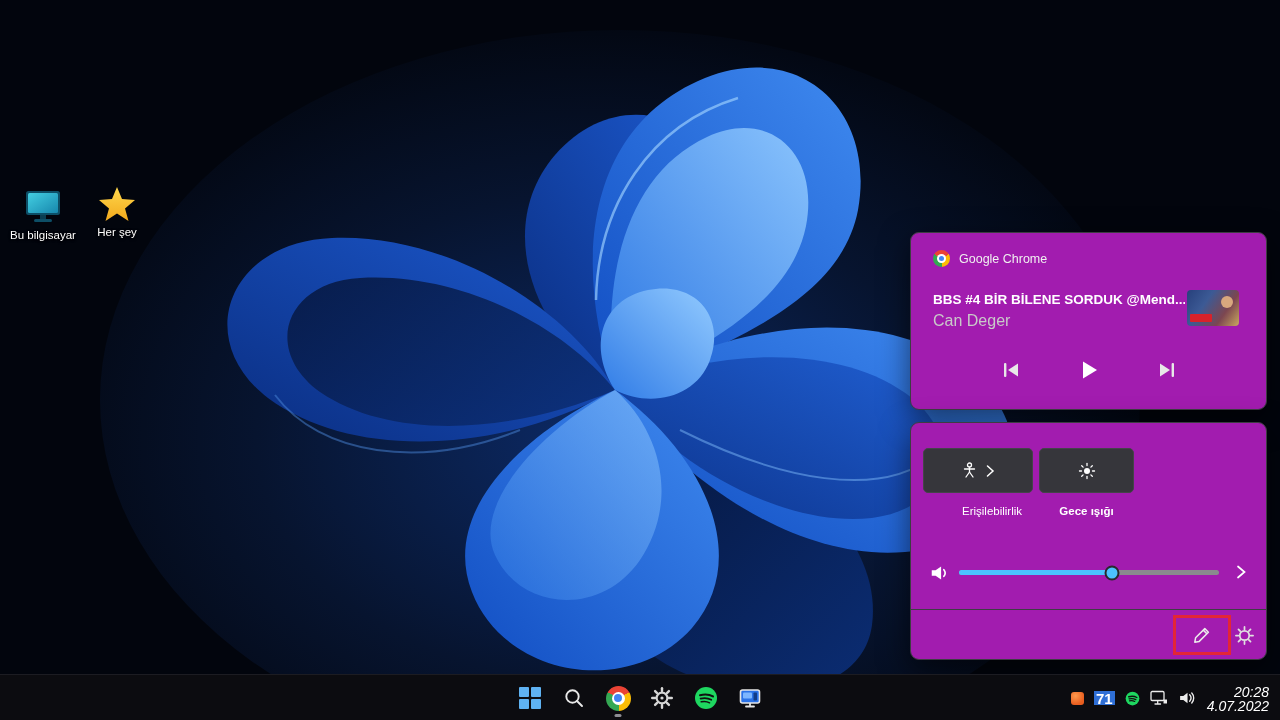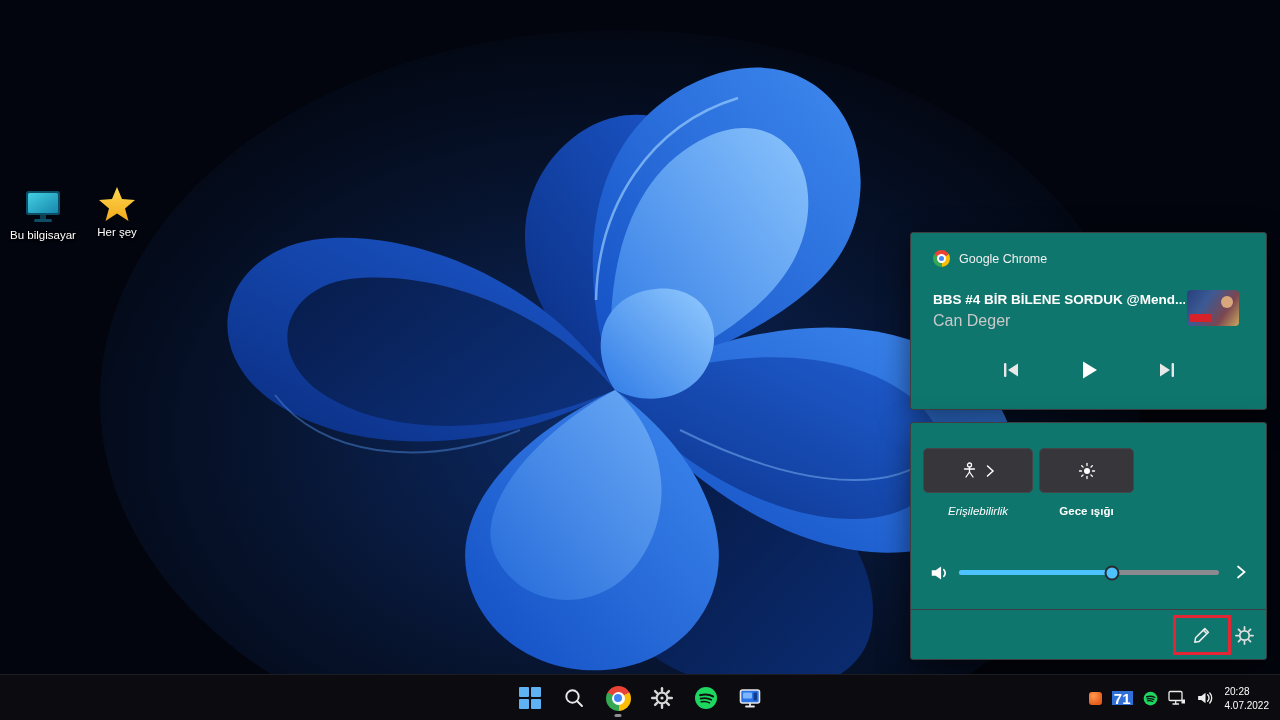--- a/index.html
+++ b/index.html
@@ -13,22 +13,22 @@
   
   .desktop-icon { position:absolute; width:74px; display:flex; flex-direction:column;
                   align-items:center; gap:3px; }
   .di-label { font-size:11.5px; color:#fff; text-align:center; line-height:13px;
               text-shadow:0 1px 3px rgba(0,0,0,.95), 0 0 2px rgba(0,0,0,.8); }
   #icon-pc   { left:6px;  top:188px; }
   #icon-star { left:80px; top:186px; }
   #icon-bin  { left:160px; top:190px; width:72px; }
 
   
-  .panel { position:absolute; background:#0f766e; border:1px solid #3d3d42;
-           border-radius:3px; box-shadow:0 10px 30px rgba(0,0,0,.55); }
+  .panel { position:absolute; background:#a21caf; border:1px solid #3d3d42;
+           border-radius:9px; box-shadow:0 10px 30px rgba(0,0,0,.55); }
   .media-flyout   { left:910px; top:232px; width:357px; height:178px; }
   .quick-settings { left:910px; top:422px; width:357px; height:238px; }
 
   .mf-header { position:absolute; left:22px; top:17px; display:flex; align-items:center; gap:9px; }
   .mf-app    { font-size:12.5px; color:#f0f0f0; }
   .mf-title  { position:absolute; left:22px; top:59px; width:252px; font-size:13.5px;
                font-weight:bold; color:#fff; white-space:nowrap; overflow:hidden; }
   .mf-artist { position:absolute; left:22px; top:79px; font-size:16px; color:#c9c9c9; }
   .mf-thumb  { position:absolute; right:27px; top:57px; width:52px; height:36px; border-radius:4px;
                overflow:hidden;
@@ -49,21 +49,21 @@
   .chrome-icon::after  { content:""; position:absolute; inset:33%; background:#4285f4; border-radius:50%; }
   .chrome-sm { width:17px; height:17px; }
   .chrome-lg { width:25px; height:25px; }
 
   
   .qs-tile { position:absolute; height:45px; background:#36363b; border:1px solid #444449;
              border-radius:5px; display:flex; align-items:center; justify-content:center; gap:7px; }
   .tile-1 { left:12px;  top:25px; width:110px; }
   .tile-2 { left:128px; top:25px; width:95px; }
   .qs-tile-label { position:absolute; top:82px; font-size:11.5px; color:#fff; text-align:center; }
-  .l1 { left:12px;  width:110px;font-style:italic; }
+  .l1 { left:26px;  width:110px; }
   .l2 { left:128px; width:95px;font-weight:bold; }
   .qs-speaker  { position:absolute; left:18px; top:140px; width:22px; height:20px; }
   .vol-track { position:absolute; left:48px; top:147px; width:260px; height:5px;
                border-radius:3px; background:#8a8a8e; }
   .vol-fill  { position:absolute; left:0; top:0; height:100%; border-radius:3px; background:#4cc2ff; }
   .vol-thumb { position:absolute; top:50%; left:59%; width:15px; height:15px; border-radius:50%;
                background:#4cc2ff; border:2px solid #2a2a2e; transform:translate(-50%,-50%); }
   .vol-chevron { position:absolute; right:16px; top:139px; width:18px; height:20px;
                display:flex; align-items:center; justify-content:center; }
   .qs-divider { position:absolute; left:0; right:0; top:186px; height:1px; background:#3e3e43; }
@@ -87,22 +87,22 @@
   .win-logo span { background:#5fb2f2; border-radius:1px; }
 
   .tb-tray { position:absolute; right:2px; top:0; height:46px; display:flex; align-items:center; }
   .tray-btn { height:34px; display:flex; align-items:center; justify-content:center;
               border-radius:4px; padding:0 5px; }
   .orange-dot { width:13px; height:13px; border-radius:3px;
               background:radial-gradient(circle at 35% 30%,#ff9a4d,#e85d1f 70%); }
   .badge71 { min-width:17px; height:14px; background:#2f6fd6; color:#fff; font-size:15px;
               font-weight:bold; display:flex; align-items:center; justify-content:center;
               border-radius:0; padding:0 2px; }
-  .tb-clock { display:flex; flex-direction:column; align-items:flex-start; color:#fff;
-              font-size:10px; line-height:14px; padding:2px 9px 0 6px; }
+  .tb-clock { display:flex; flex-direction:column; align-items:flex-end; color:#fff;
+              font-size:14px; line-height:14px; padding:2px 9px 0 6px;font-style:italic; }
 </style>
 </head>
 <body>
 
 <div class="stage">
 
   <svg class="wallpaper" width="1280" height="720" viewBox="0 0 1280 720">
     <defs>
       <radialGradient id="wpGlow" cx="0.48" cy="0.55" r="0.6">
         <stop offset="0" stop-color="#0c2a66"></stop>

